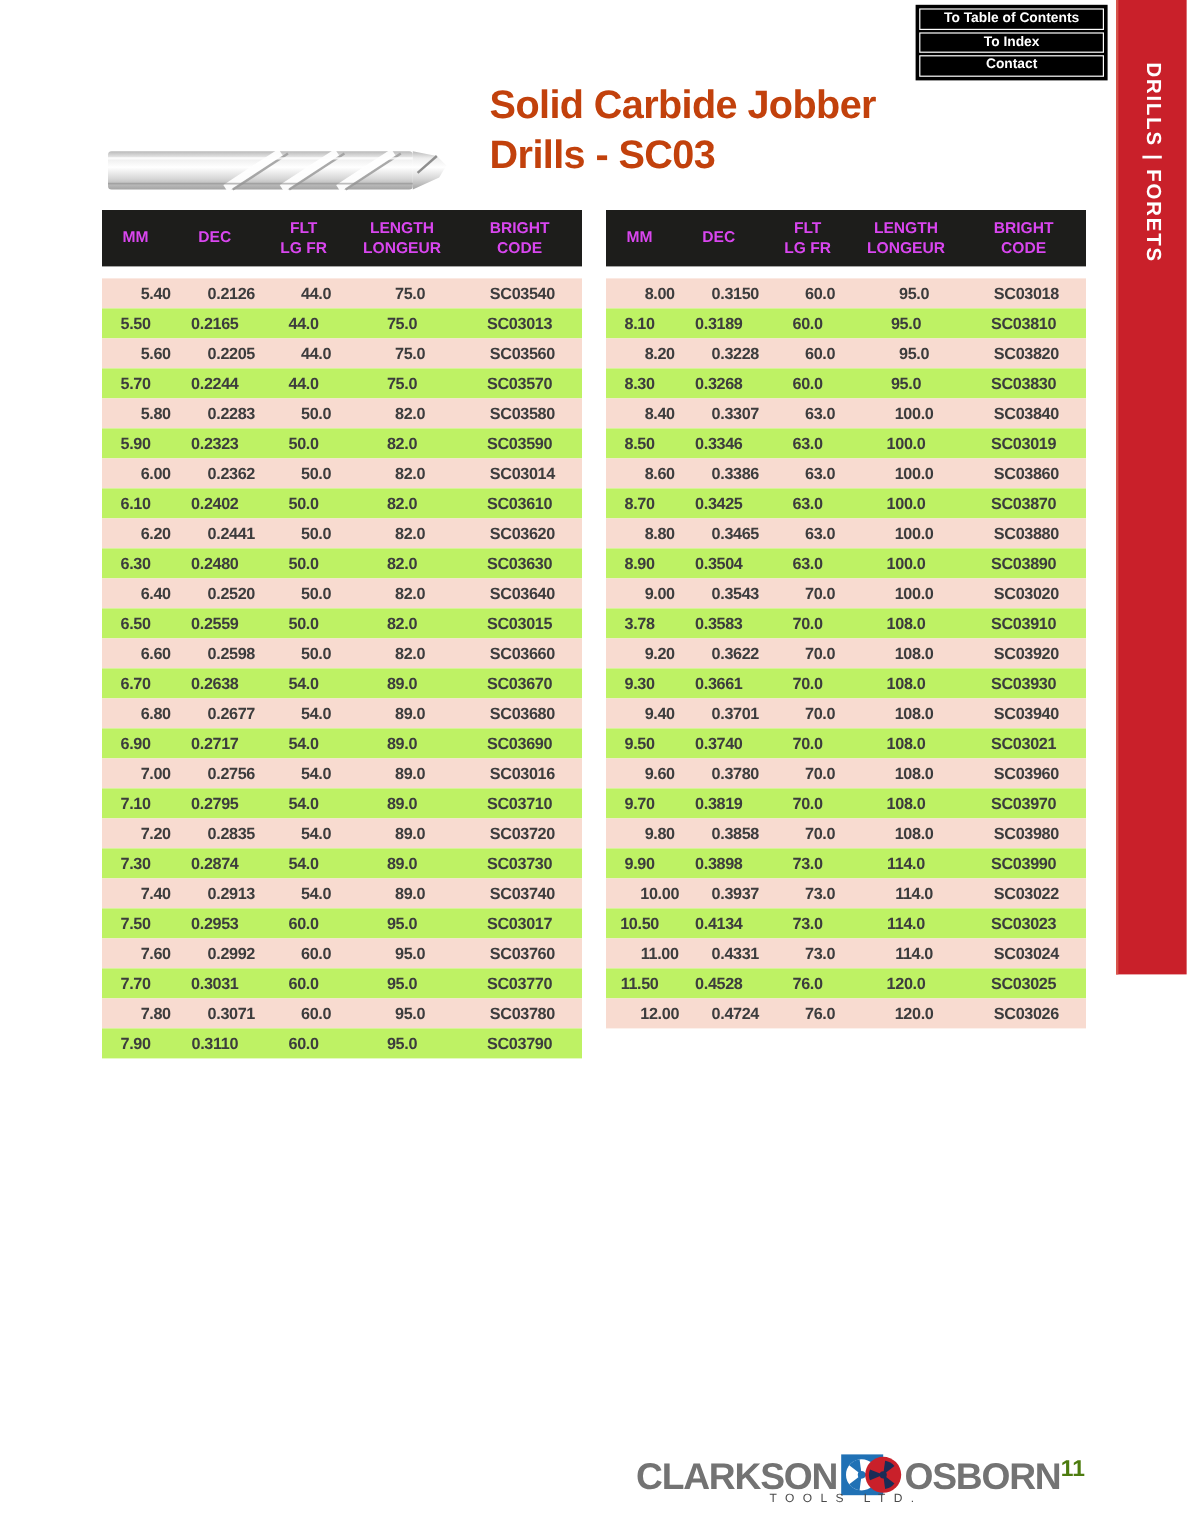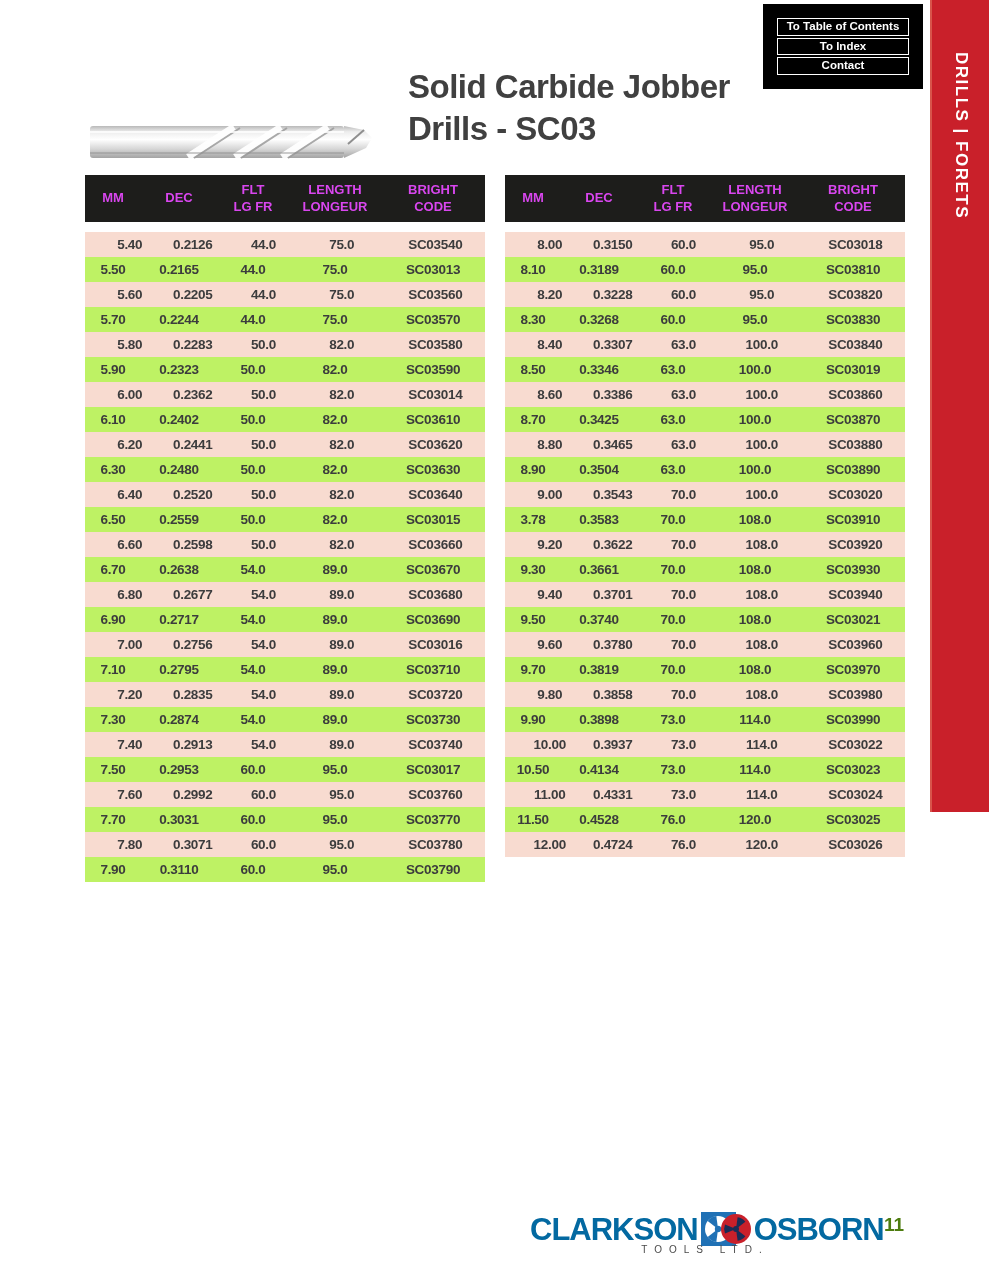--- a/index.html
+++ b/index.html
@@ -6,21 +6,21 @@
   html,body { background:#ffffff; }
   body {
     width: 989px; height: 1280px; position: relative;
     font-family: "Liberation Sans", sans-serif;
     overflow: hidden;
   }
 
   
   .nav-block {
     position: absolute; top: 4px; right: 66px; width: 160px;
-    background: #000; padding: 14px; display: flex; flex-direction: column; gap: 2px;
+    background: #000; padding: 3px; display: flex; flex-direction: column; gap: 2px;
   }
   .nav-btn {
     display: block; width: 100%; background: #000; color: #fff;
     border: 1.5px solid #fff; font-size: 11.5px; font-weight: 700;
     text-align: center; padding: 1px 0 2px; line-height: 1.1; cursor: pointer;
     font-family: "Liberation Sans", sans-serif;
   }
 
   
   .side-tab {
@@ -29,21 +29,21 @@
   }
   .side-tab-label {
     position: absolute; top: 52px; left: 50%; transform: translateX(-50%);
     writing-mode: vertical-rl; color: #fff; font-weight: 700;
     font-size: 17px; letter-spacing: 1.5px; white-space: nowrap;
   }
 
   
   .page-title {
     position: absolute; left: 408px; top: 66px; width: 420px;
-    color: #404040; font-weight: 700; font-size: 33px; line-height: 1.28;
+    color: #c2410c; font-weight: 700; font-size: 33px; line-height: 1.28;
     letter-spacing: -0.5px;
   }
 
   
   .drill-art { position: absolute; left: 88px; top: 110px; width: 286px; height: 54px; }
 
   
   .tbl { position: absolute; top: 175px; width: 400px; }
   .tbl-left  { left: 85px;  }
   .tbl-right { left: 505px; }
@@ -62,21 +62,21 @@
     text-align: center; font-size: 13.5px; font-weight: 700;
     color: #3c3c3d; letter-spacing: -0.3px;
   }
 
   
   .footer { position: absolute; left: 0; top: 1202px; width: 989px; height: 60px; }
   .brand-row {
     position: absolute; left: 530px; top: 6px; display: flex; align-items: center;
   }
   .brand-word {
-    font-size: 31px; font-weight: 700; color: #0369a1; letter-spacing: -1px;
+    font-size: 31px; font-weight: 700; color: #737373; letter-spacing: -1px;
   }
   .brand-logo { margin: 0 2px; position: relative; top: 1px; }
   .brand-sub {
     position: absolute; left: 560px; top: 42px; width: 290px; text-align: center;
     font-size: 10px; color: #4a4a4a; letter-spacing: 7px; font-weight: 400;
   }
   .page-num {
     position: absolute; left: 884px; top: 12px; font-size: 19px; font-weight: 700; color: #4d7c0f;
   }
 </style>

